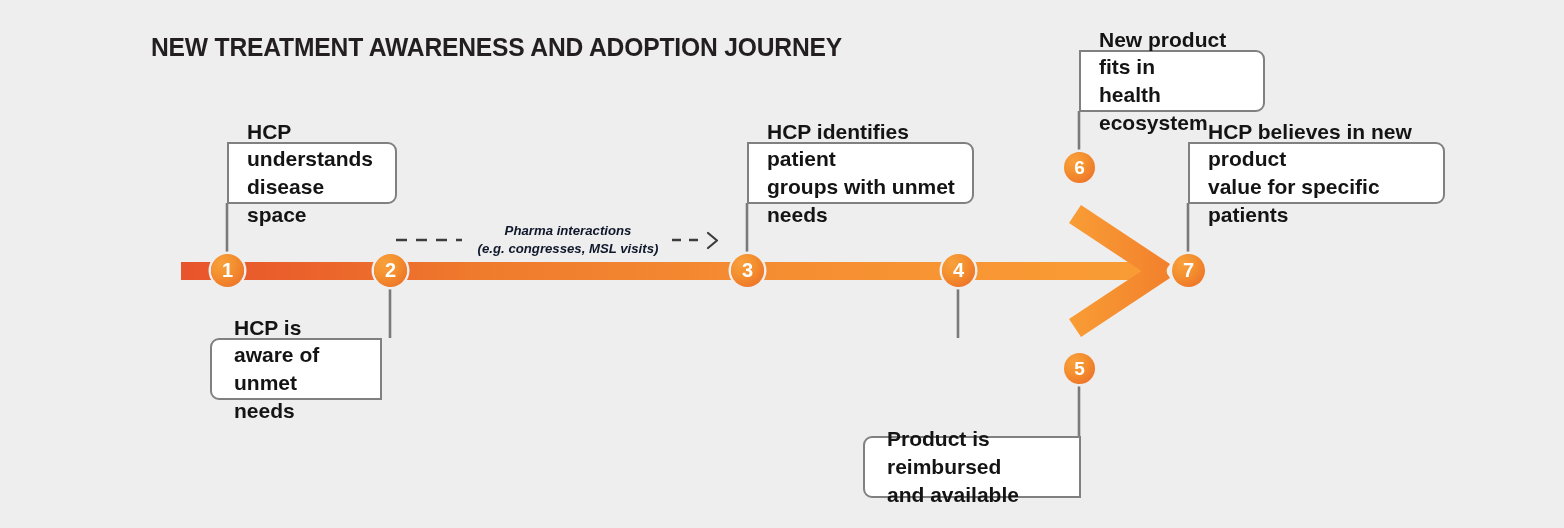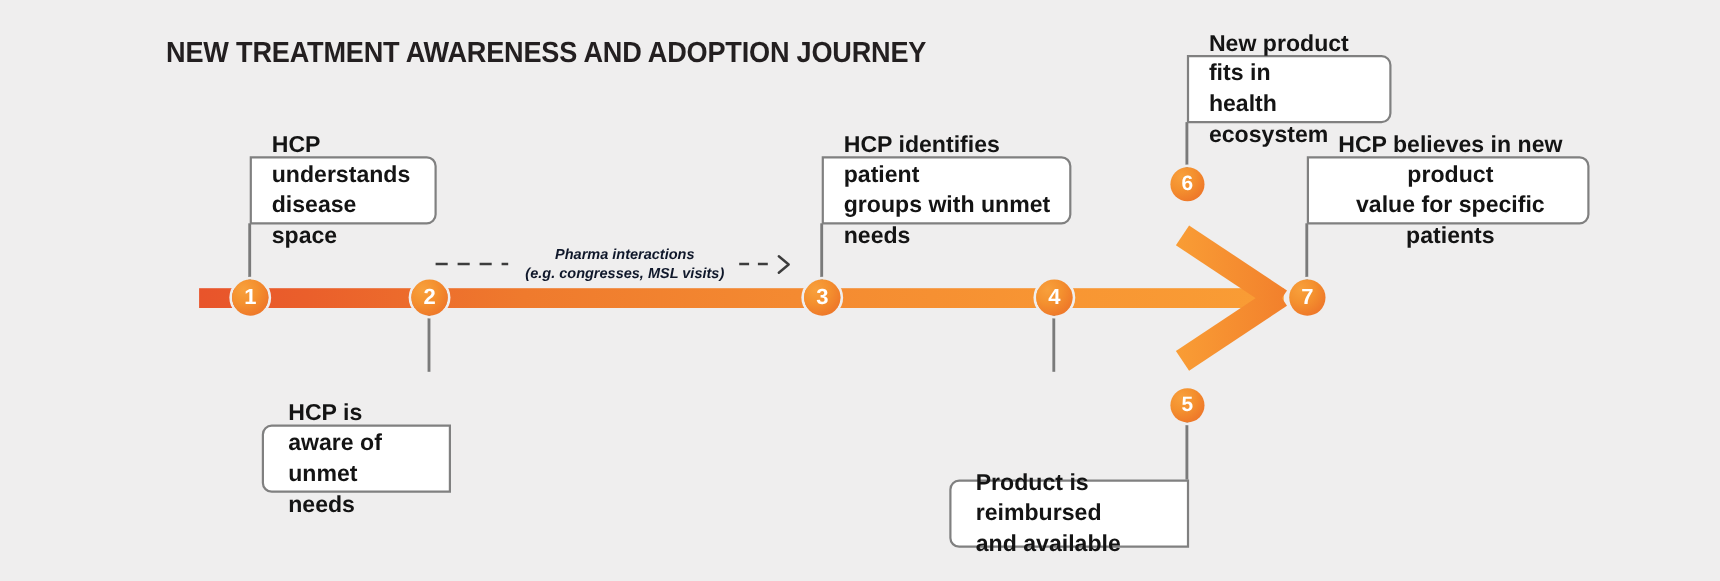--- a/index.html
+++ b/index.html
@@ -167,42 +167,42 @@
     <line x1="396" y1="240" x2="462" y2="240" stroke="#3c3c3c" stroke-width="2.4" stroke-dasharray="11 9"></line>
     <line x1="672" y1="240" x2="705" y2="240" stroke="#3c3c3c" stroke-width="2.4" stroke-dasharray="9 8"></line>
     <polyline points="708,233 717,240.5 708,248" fill="none" stroke="#3c3c3c" stroke-width="2.2" stroke-linecap="round" stroke-linejoin="round"></polyline>
   </svg>
 
   <div class="callout round-right" style="left:227px; top:142px; width:170px; height:62px;">
     <span class="callout-text">HCP understands
 disease space</span>
   </div>
 
-  <div class="callout round-left" style="left:238px; top:338px; width:172px; height:62px;margin-top:48px;">
+  <div class="callout round-left" style="left:210px; top:338px; width:172px; height:62px;">
     <span class="callout-text">HCP is aware of
 unmet needs</span>
   </div>
 
   <div class="callout round-right" style="left:747px; top:142px; width:227px; height:62px;">
     <span class="callout-text">HCP identifies patient
 groups with unmet needs</span>
   </div>
 
 
   <div class="callout round-left" style="left:863px; top:436px; width:218px; height:62px;">
     <span class="callout-text">Product is reimbursed
 and available</span>
   </div>
 
   <div class="callout round-right" style="left:1079px; top:50px; width:186px; height:62px;">
     <span class="callout-text">New product fits in
 health ecosystem</span>
   </div>
 
-  <div class="callout round-right" style="left:1188px; top:142px; width:257px; height:62px;text-align:center;">
+  <div class="callout round-right" style="left:1188px; top:142px; width:257px; height:62px;">
     <span class="callout-text">HCP believes in new product
 value for specific patients</span>
   </div>
 
   <div id="pharma-label">Pharma interactions
 (e.g. congresses, MSL visits)</div>
 
   <div class="node main" style="left:211px; top:254px;">
     <span>1</span>
   </div>

